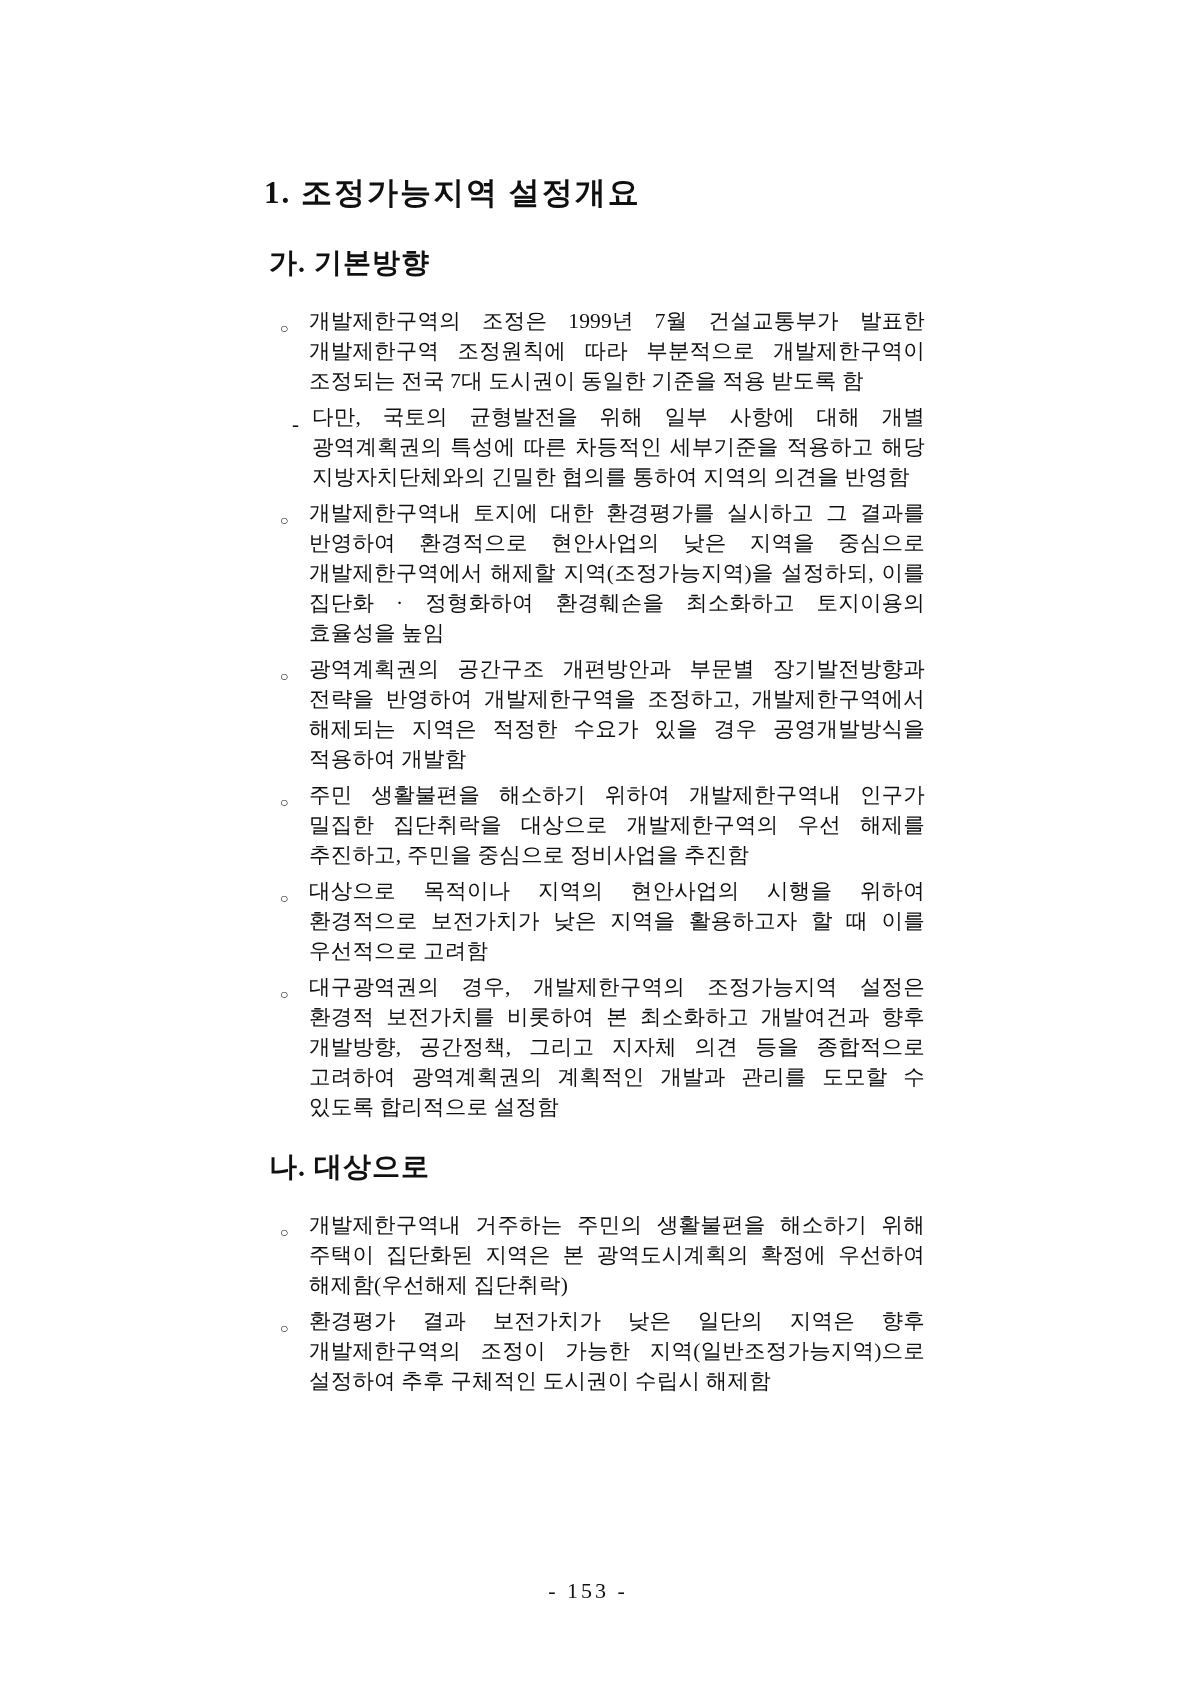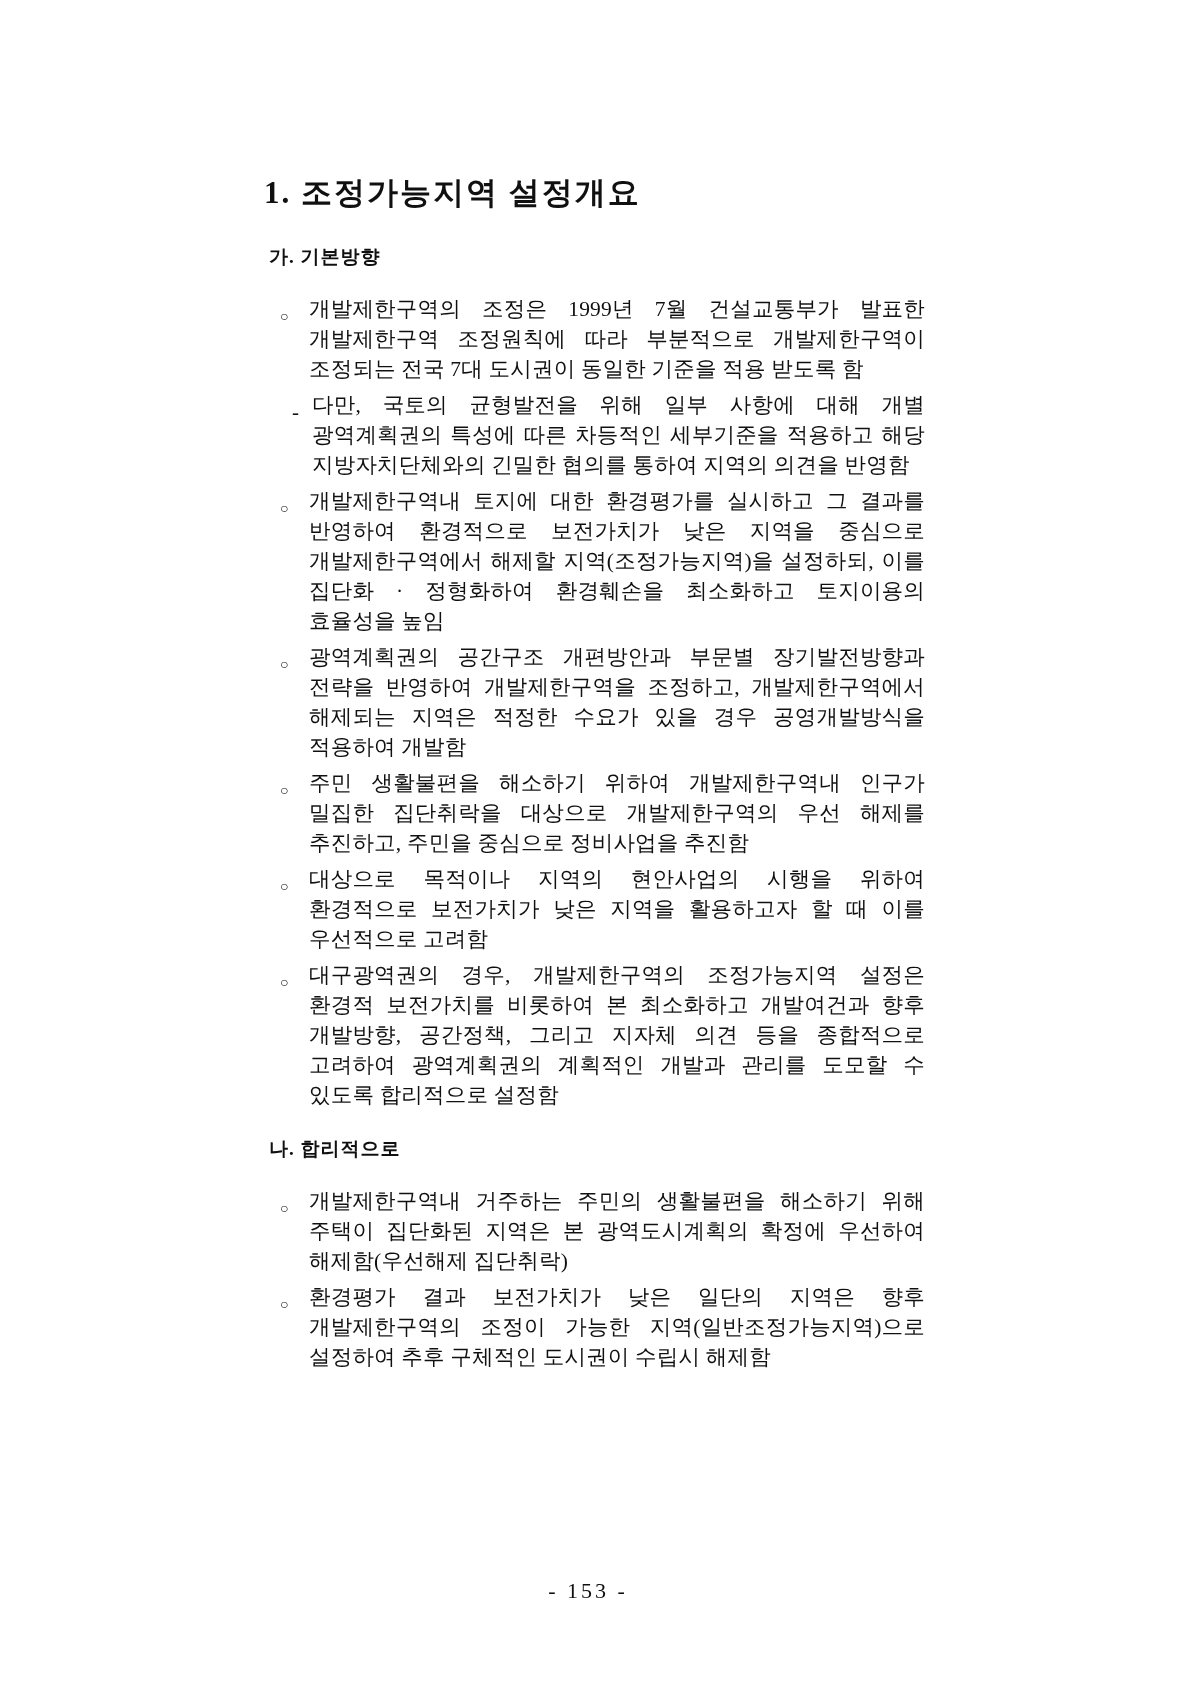--- a/index.html
+++ b/index.html
@@ -20,21 +20,21 @@
     overflow: hidden;
   }
   .doc-title {
     margin: 0 0 30px 0;
     font-size: 31px;
     font-weight: 700;
     letter-spacing: 2px;
   }
   .sec-heading {
     margin: 26px 0 24px 5px;
-    font-size: 19px;
+    font-size: 28px;
     font-weight: 700;
     letter-spacing: 1px;
   }
   .item {
     position: relative;
     padding-left: 45px;
     margin: 6px 0;
   }
   .item-text {
     margin: 0;
@@ -85,21 +85,21 @@
       <p class="item-text">개발제한구역의 조정은 1999년 7월 건설교통부가 발표한 개발제한구역 조정원칙에 따라 부분적으로 개발제한구역이 조정되는 전국 7대 도시권이 동일한 기준을 적용 받도록 함</p>
     </div>
 
     <div class="item sub">
       <span class="marker">-</span>
       <p class="item-text">다만, 국토의 균형발전을 위해 일부 사항에 대해 개별 광역계획권의 특성에 따른 차등적인 세부기준을 적용하고 해당 지방자치단체와의 긴밀한 협의를 통하여 지역의 의견을 반영함</p>
     </div>
 
     <div class="item">
       <span class="marker">○</span>
-      <p class="item-text">개발제한구역내 토지에 대한 환경평가를 실시하고 그 결과를 반영하여 환경적으로 보전가치가 낮은 지역을 중심으로 개발제한구역에서 해제할 지역(조정가능지역)을 설정하되, 이를 집단화 · 정형화하여 환경훼손을 최소화하고 토지이용의 효율성을 높임</p>
+      <p class="item-text">개발제한구역내 토지에 대한 환경평가를 실시하고 그 결과를 반영하여 환경적으로 현안사업의 낮은 지역을 중심으로 개발제한구역에서 해제할 지역(조정가능지역)을 설정하되, 이를 집단화 · 정형화하여 환경훼손을 최소화하고 토지이용의 효율성을 높임</p>
     </div>
 
     <div class="item">
       <span class="marker">○</span>
       <p class="item-text">광역계획권의 공간구조 개편방안과 부문별 장기발전방향과 전략을 반영하여 개발제한구역을 조정하고, 개발제한구역에서 해제되는 지역은 적정한 수요가 있을 경우 공영개발방식을 적용하여 개발함</p>
     </div>
 
     <div class="item">
       <span class="marker">○</span>
       <p class="item-text">주민 생활불편을 해소하기 위하여 개발제한구역내 인구가 밀집한 집단취락을 대상으로 개발제한구역의 우선 해제를 추진하고, 주민을 중심으로 정비사업을 추진함</p>
@@ -110,21 +110,21 @@
       <p class="item-text">대상으로 목적이나 지역의 현안사업의 시행을 위하여 환경적으로 보전가치가 낮은 지역을 활용하고자 할 때 이를 우선적으로 고려함</p>
     </div>
 
     <div class="item">
       <span class="marker">○</span>
       <p class="item-text">대구광역권의 경우, 개발제한구역의 조정가능지역 설정은 환경적 보전가치를 비롯하여 본 최소화하고 개발여건과 향후 개발방향, 공간정책, 그리고 지자체 의견 등을 종합적으로 고려하여 광역계획권의 계획적인 개발과 관리를 도모할 수 있도록 합리적으로 설정함</p>
     </div>
   </section>
 
   <section>
-    <h2 class="sec-heading">나. 합리적으로</h2>
+    <h2 class="sec-heading">나. 대상으로</h2>
 
     <div class="item">
       <span class="marker">○</span>
       <p class="item-text">개발제한구역내 거주하는 주민의 생활불편을 해소하기 위해 주택이 집단화된 지역은 본 광역도시계획의 확정에 우선하여 해제함(우선해제 집단취락)</p>
     </div>
 
     <div class="item">
       <span class="marker">○</span>
       <p class="item-text">환경평가 결과 보전가치가 낮은 일단의 지역은 향후 개발제한구역의 조정이 가능한 지역(일반조정가능지역)으로 설정하여 추후 구체적인 도시권이 수립시 해제함</p>
     </div>

